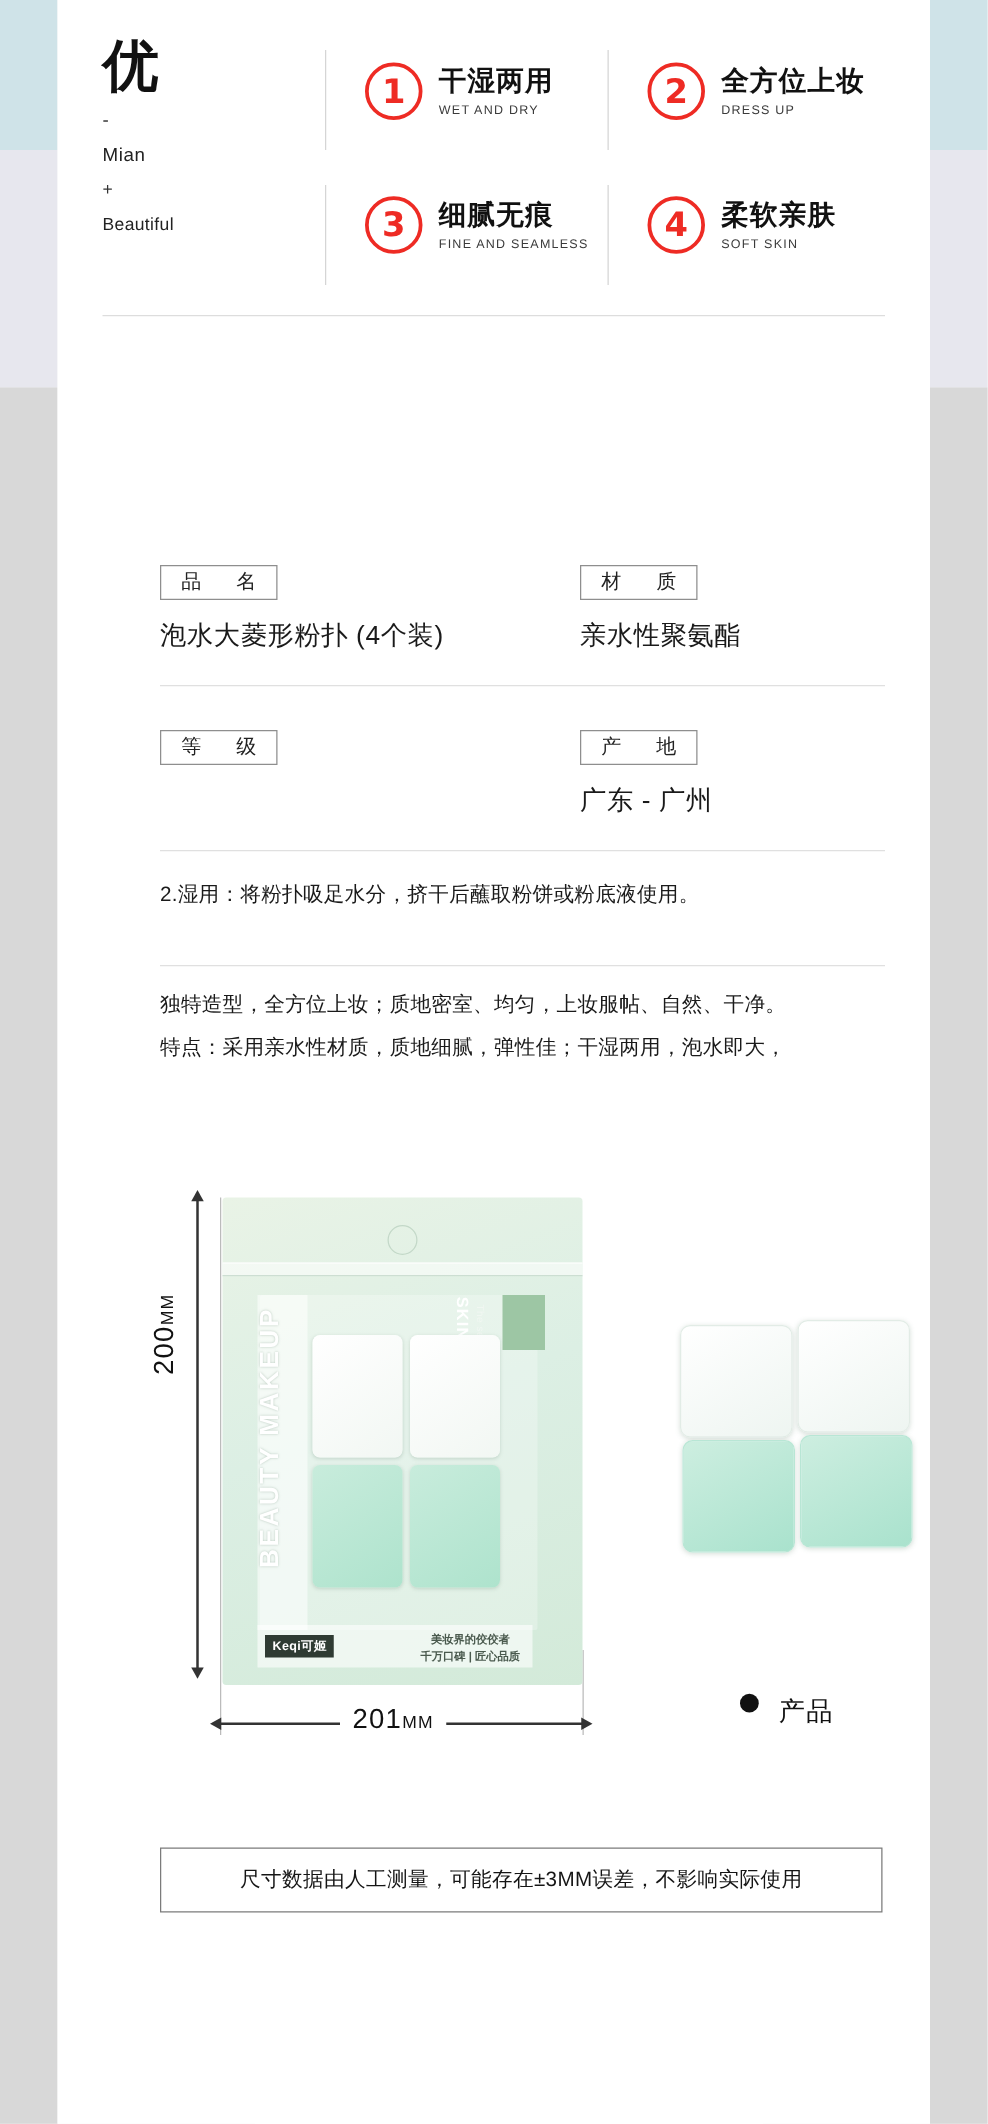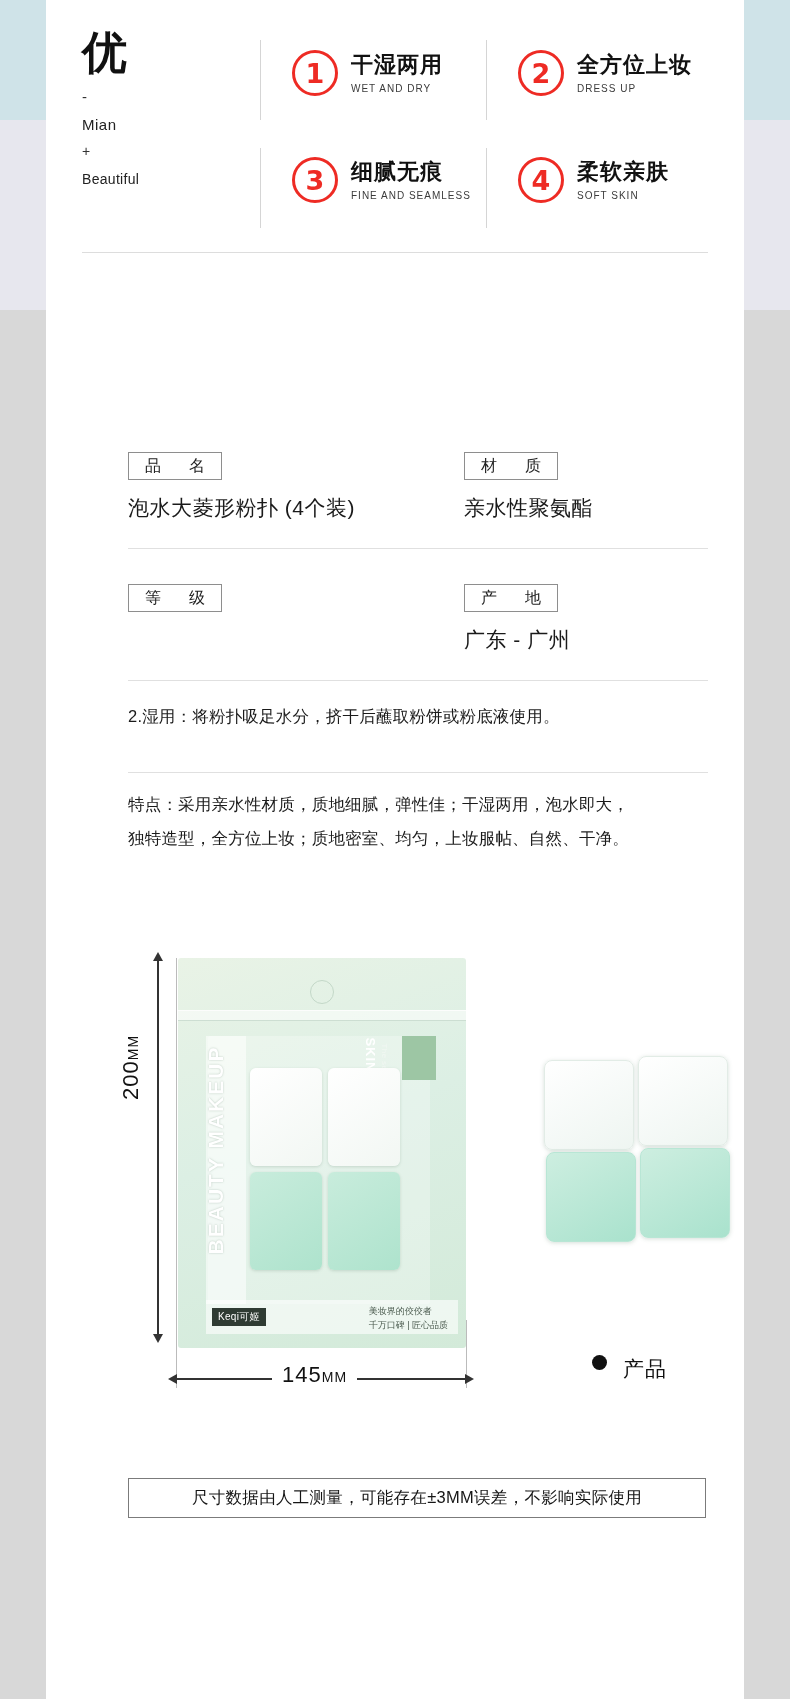--- a/index.html
+++ b/index.html
@@ -457,39 +457,40 @@
   .puff.g { background: linear-gradient(145deg,#c8ecdc,#aee3cd); }
   .puff.p1 { left: 0; top: 0; }
   .puff.p2 { left: 78px; top: 0; }
   .puff.p3 { left: 0; top: 104px; }
   .puff.p4 { left: 78px; top: 104px; }
 
   .bag .footbar {
     position: absolute;
     left: 28px;
     bottom: 14px;
-    width: 252px;
+    width: 220px;
     height: 34px;
     background: rgba(255,255,255,.6);
+    font-weight: bold;
   }
   .bag .brandbox {
     position: absolute;
     left: 6px;
     top: 8px;
     background: #2f3b33;
     color: #fff;
     font-size: 10px;
     padding: 2px 6px;
     letter-spacing: .3px;
   }
   .bag .slogan {
     position: absolute;
     right: 10px;
     top: 5px;
-    text-align: left;
+    text-align: center;
     color: #4a5a4e;
     font-size: 9px;
     line-height: 1.5;
   }
 
   
   .loose {
     position: absolute;
     left: 452px;
     top: 130px;
@@ -527,21 +528,21 @@
     color: #111;
     letter-spacing: 1px;
   }
 
   
   .note {
     position: absolute;
     left: 82px;
     top: 1478px;
     width: 578px;
-    height: 40px;
+    height: 52px;
     border: 1px solid #7b7b7b;
     display: flex;
     align-items: center;
     justify-content: center;
     font-size: 16.5px;
     color: #151515;
     letter-spacing: .3px;
     box-sizing: border-box;
   }
 </style>
@@ -630,22 +631,22 @@
         </div>
         <div class="hr-spec" style="top:118px"></div>
       </div>
     </div>
 
     <div class="para usage">
       <div>2.湿用：将粉扑吸足水分，挤干后蘸取粉饼或粉底液使用。</div>
     </div>
     <div class="hr-para"></div>
     <div class="para points">
+      <div>独特造型，全方位上妆；质地密室、均匀，上妆服帖、自然、干净。</div>
       <div>特点：采用亲水性材质，质地细腻，弹性佳；干湿两用，泡水即大，</div>
-      <div>独特造型，全方位上妆；质地密室、均匀，上妆服帖、自然、干净。</div>
     </div>
 
     <div class="prodzone">
       <div class="tick t1"></div>
       <div class="tick t2"></div>
 
       <div class="vdim"></div>
       <div class="vdim-label">
         <span>200</span><span class="unit">MM</span>
       </div>
@@ -676,21 +677,21 @@
 
       <div class="loose">
         <div class="lp w lp1"></div>
         <div class="lp w lp2"></div>
         <div class="lp g lp3"></div>
         <div class="lp g lp4"></div>
       </div>
 
       <div class="hdim"></div>
       <div class="hdim-label">
-        <span>145</span><span class="unit">MM</span>
+        <span>201</span><span class="unit">MM</span>
       </div>
 
       <div class="legend">
         <div class="dot"></div>
         <div class="lbl">产品</div>
       </div>
     </div>
 
     <div class="note">尺寸数据由人工测量，可能存在±3MM误差，不影响实际使用</div>
 

